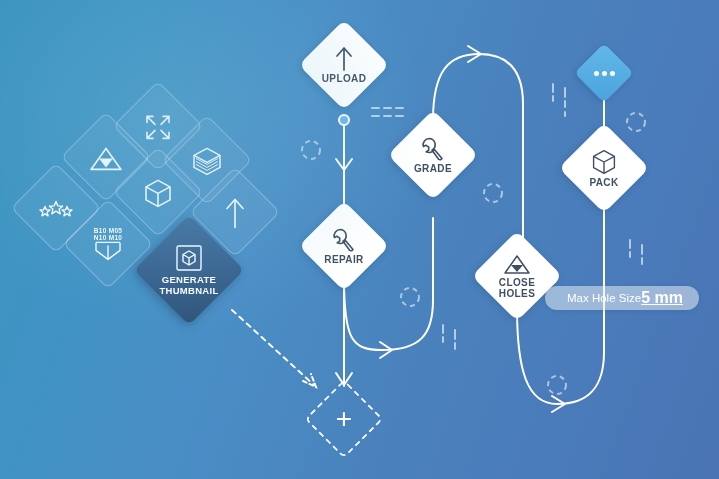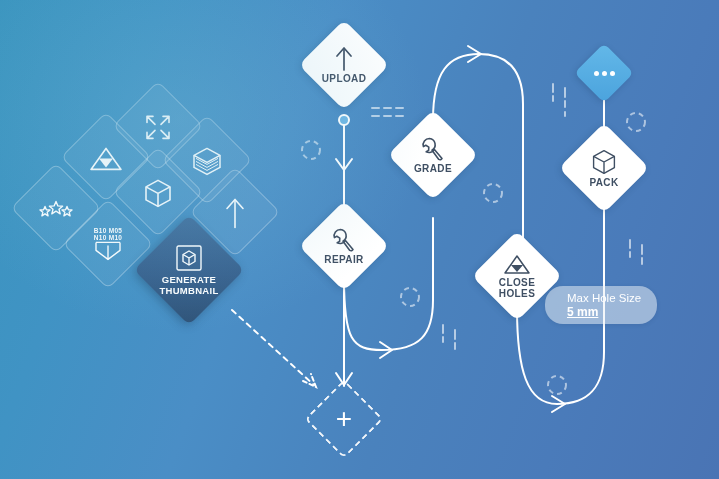--- a/index.html
+++ b/index.html
@@ -165,36 +165,36 @@
     color: #ffffff;
     font-size: 28px;
     font-weight: 300;
     line-height: 1;
   }
 
   
   .pill {
     position: absolute;
     display: flex;
-    flex-direction: column;
+    flex-direction: row;
     justify-content: flex-end;
     padding: 5px 16px 5px 22px;
     border-radius: 18px;
     background: rgba(233,240,246,0.52);
     box-shadow: 0 1px 4px rgba(25,55,90,0.13);
   }
   .pill-title {
     color: #ffffff;
     font-size: 11.5px;
     line-height: 14px;
     white-space: nowrap;
   }
   .pill-value {
     color: #ffffff;
-    font-size: 12px;
+    font-size: 16px;
     font-weight: bold;
     line-height: 14px;
     white-space: nowrap;
     text-decoration: underline;
   }
 </style>
 </head>
 <body>
 
 <div id="stage">

